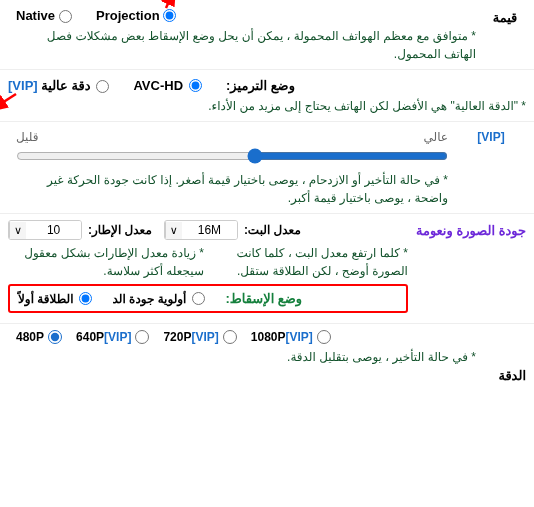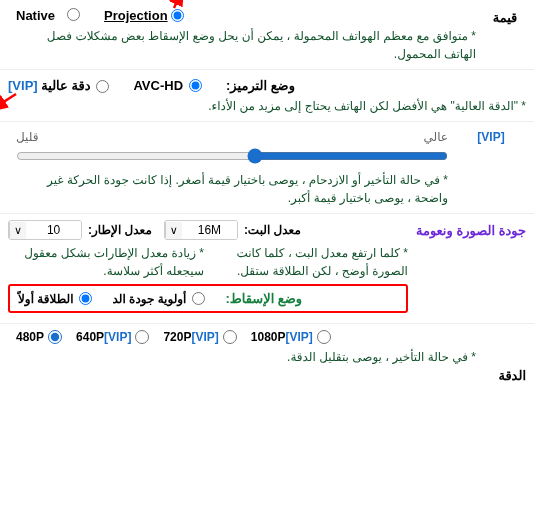--- a/index.html
+++ b/index.html
@@ -277,34 +277,34 @@
     }
   </style>
 </head>
 <body>
 
 <div class="top-section">
   <div class="top-label">قيمة</div>
   <div class="top-content">
     <div class="radio-row">
 
-      <div style="position:relative; display:inline-flex; align-items:center; gap:3px;text-decoration:underline;">
+      <div style="position:relative; display:inline-flex; align-items:center; gap:3px;">
         <input type="radio" name="stream" id="proj" checked="" style="">
         <label for="proj" class="radio-label">Projection</label>
 
         <svg style="position:absolute; right:-8px; top:-30px;" width="36" height="36">
           <defs>
             <marker id="arrowhead" markerWidth="8" markerHeight="6" refX="8" refY="3" orient="auto">
               <polygon points="0 0, 8 3, 0 6" fill="red"></polygon>
             </marker>
           </defs>
           <line x1="18" y1="30" x2="28" y2="8" stroke="red" stroke-width="2.5" marker-end="url(#arrowhead)"></line>
         </svg>
       </div>
-      <div style="display:inline-flex; align-items:flex-start; gap:12px;">
+      <div style="display:inline-flex; align-items:flex-end; gap:4px;">
         <input type="radio" name="stream" id="native" style="">
         <label for="native" class="radio-label">Native</label>
       </div>
     </div>
     <div class="note-text">* متوافق مع معظم الهواتف المحمولة ، يمكن أن يحل وضع الإسقاط بعض مشكلات فصل الهاتف المحمول.</div>
   </div>
 </div>
 
 <div class="encoding-section">
   <div style="display:flex; align-items:flex-start; gap:8px;">

